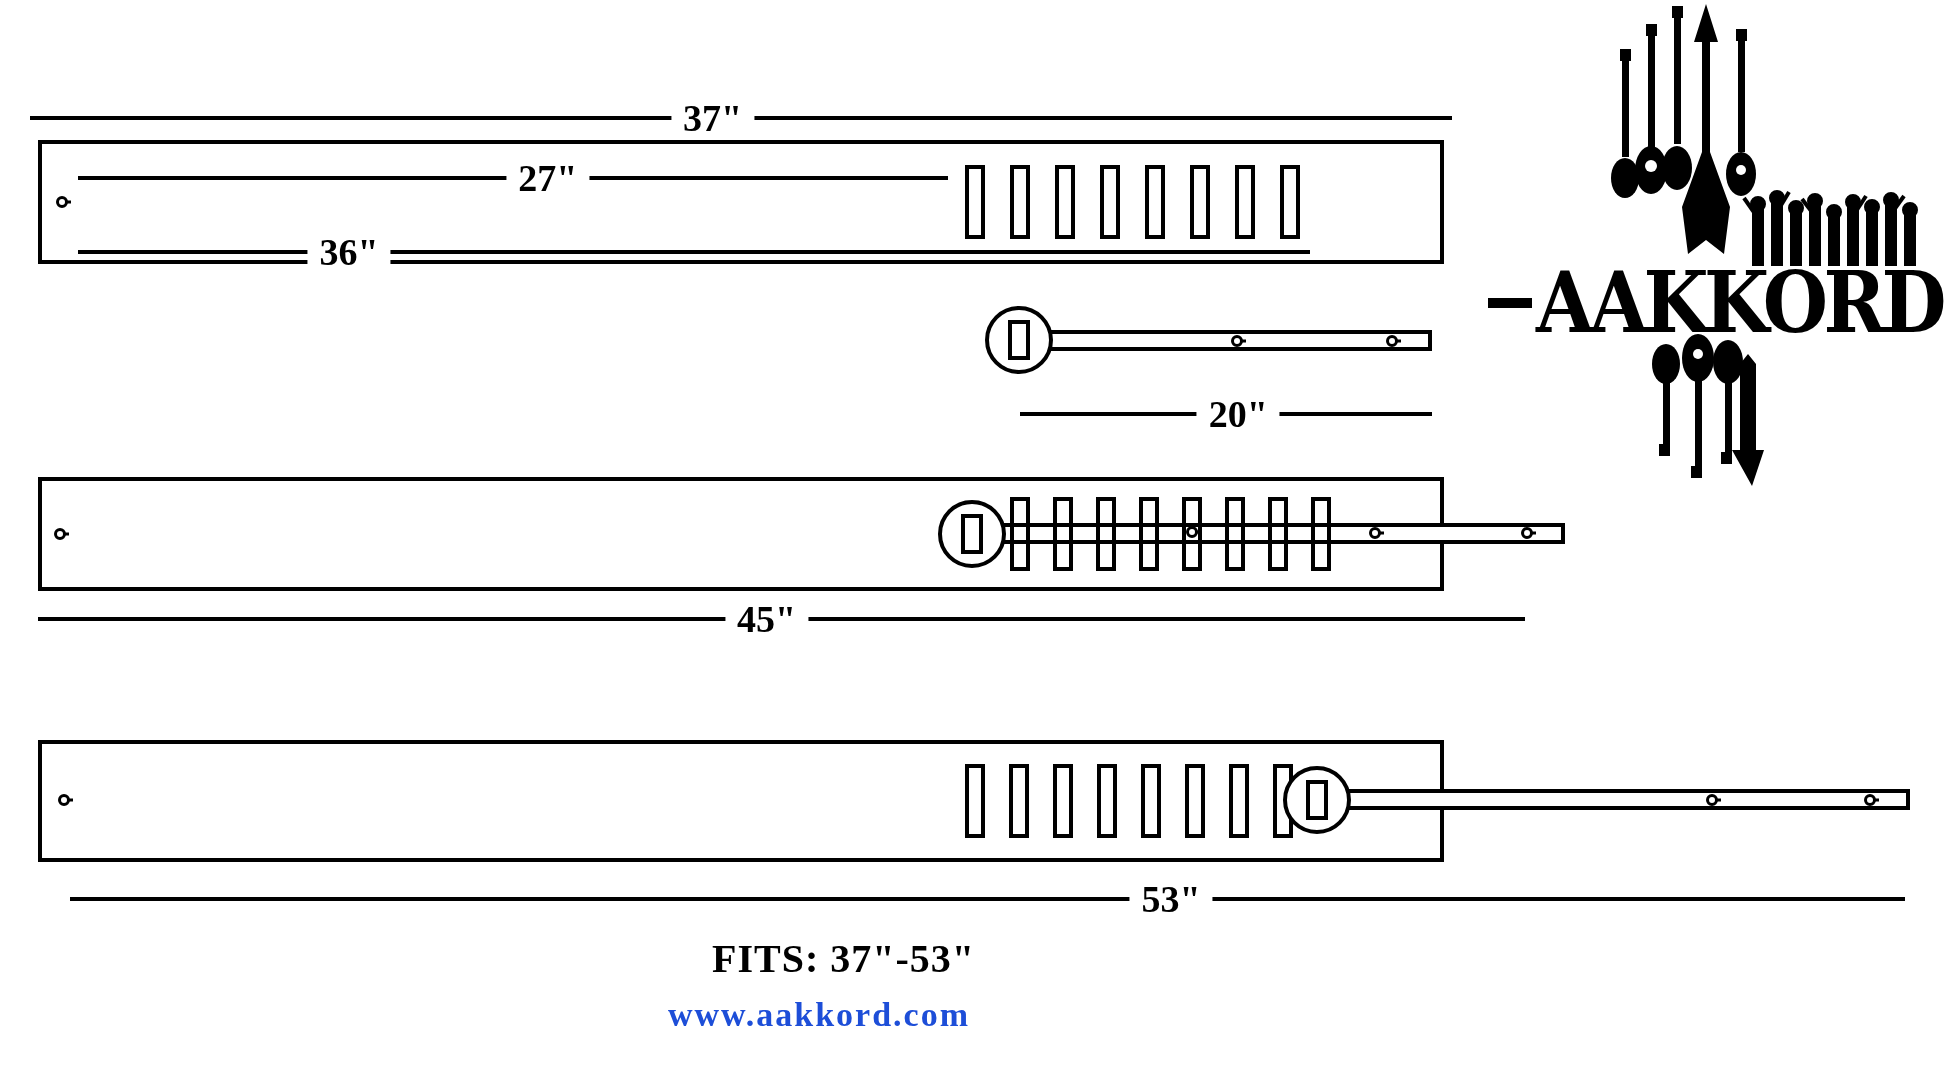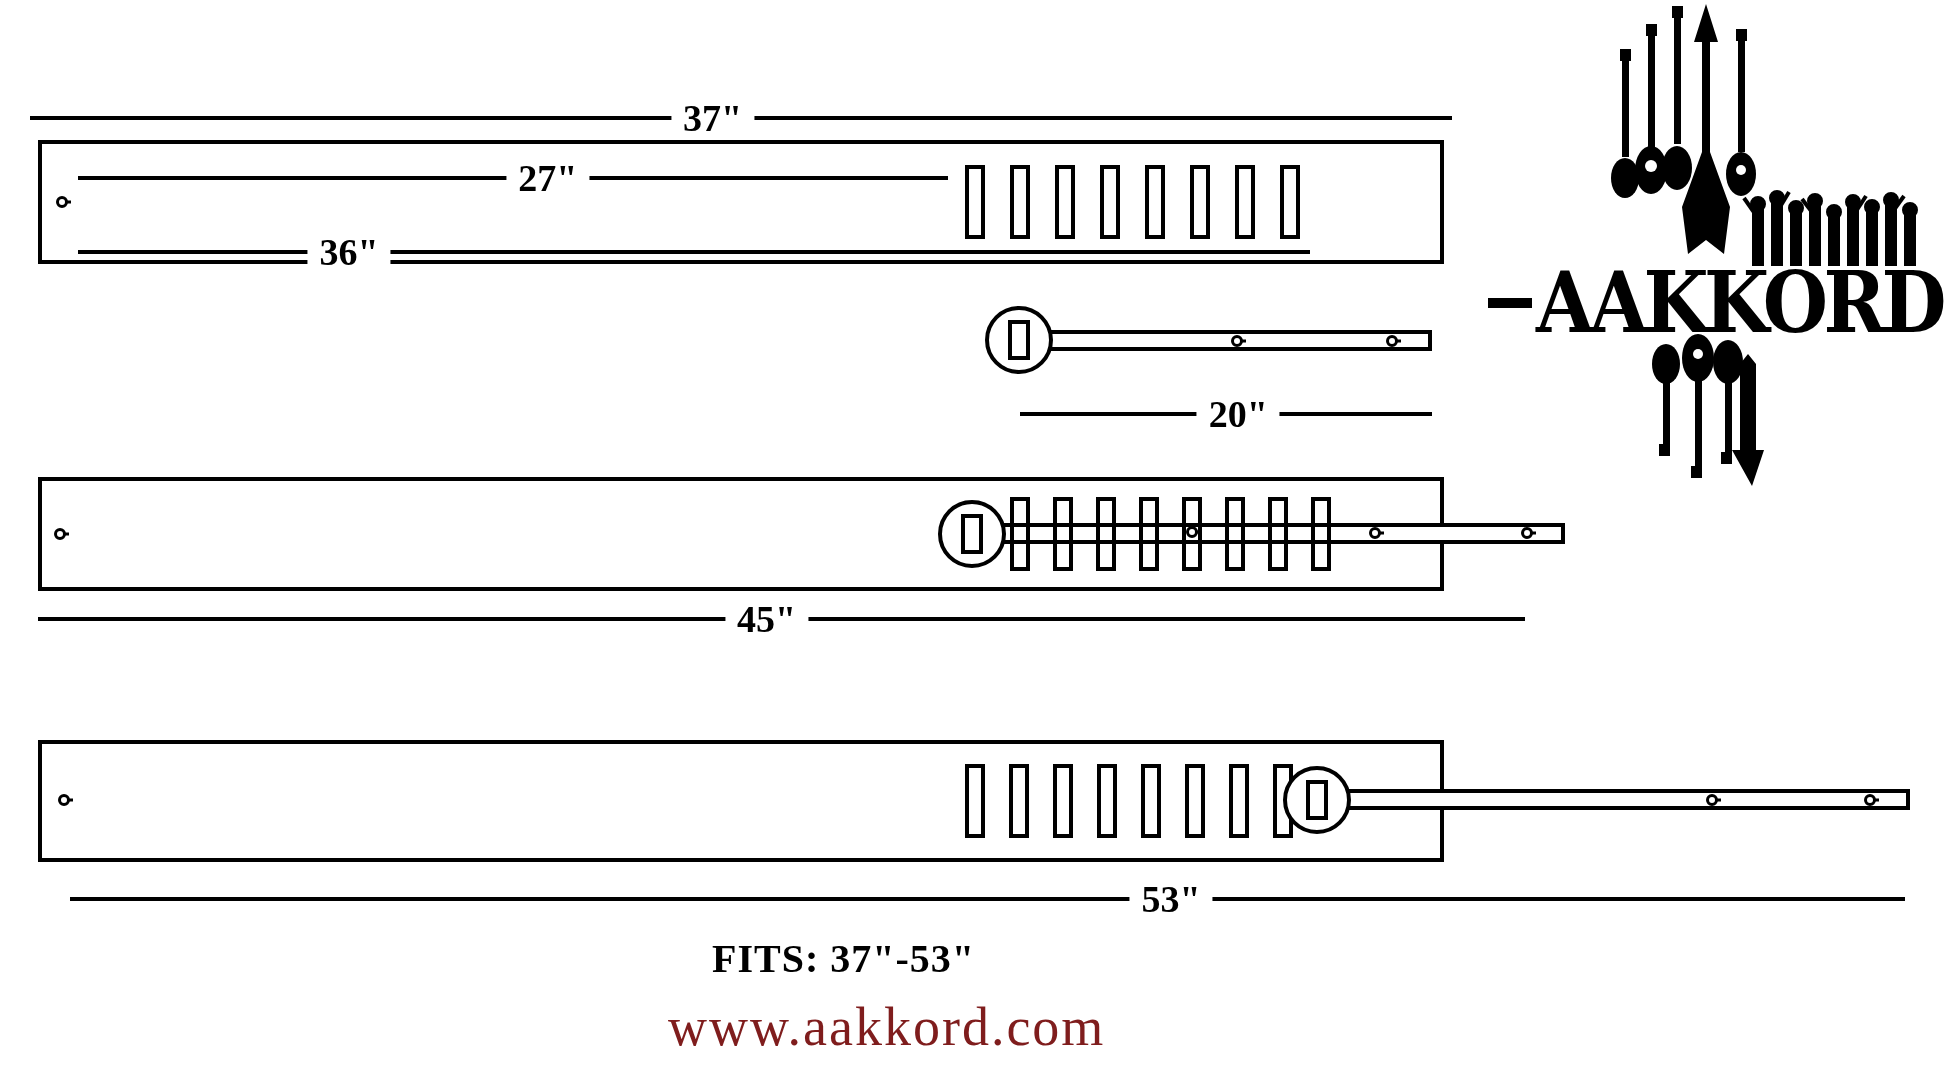--- a/index.html
+++ b/index.html
@@ -27,22 +27,22 @@
     background:#000; transform:translateY(-50%);
   }
   .buckle { position:absolute; width:68px; height:68px; border:4px solid #000;
             border-radius:50%; background:#fff; }
   .buckle-slot { position:absolute; width:22px; height:40px; border:4px solid #000;
                  background:#fff; }
   .strip  { position:absolute; height:21px; border:4px solid #000; background:#fff; }
 
   .fits    { position:absolute; left:712px; top:935px; font-weight:bold;
              font-size:40px; letter-spacing:1px; }
-  .website { position:absolute; left:668px; top:996px; font-weight:normal;
-             font-size:54px; color:#7f1d1d; letter-spacing:2px; }
+  .website { position:absolute; left:668px; top:996px; font-weight:bold;
+             font-size:34px; color:#1d4ed8; letter-spacing:2px; }
   .logo    { position:absolute; left:1488px; top:2px; }
 </style>
 </head>
 <body>
 
 <div id="canvas">
 
   <div class="dim" style="left:30px;top:116px;width:1422px">
     <span class="dim-label" style="left:48%">37"</span>
   </div>

